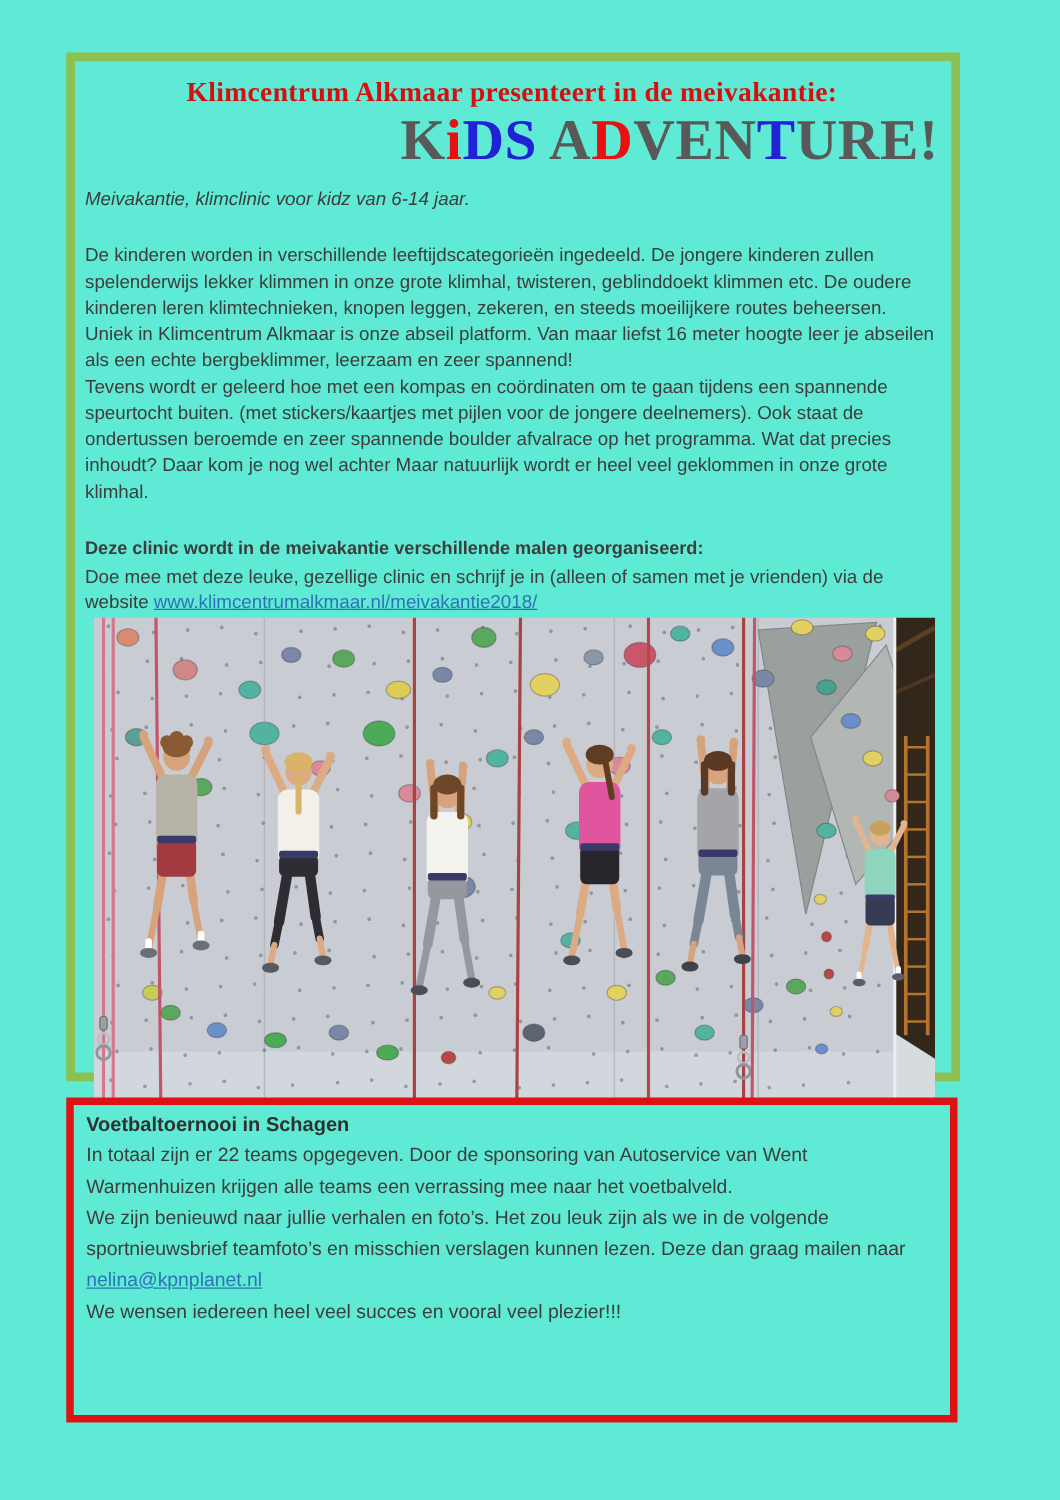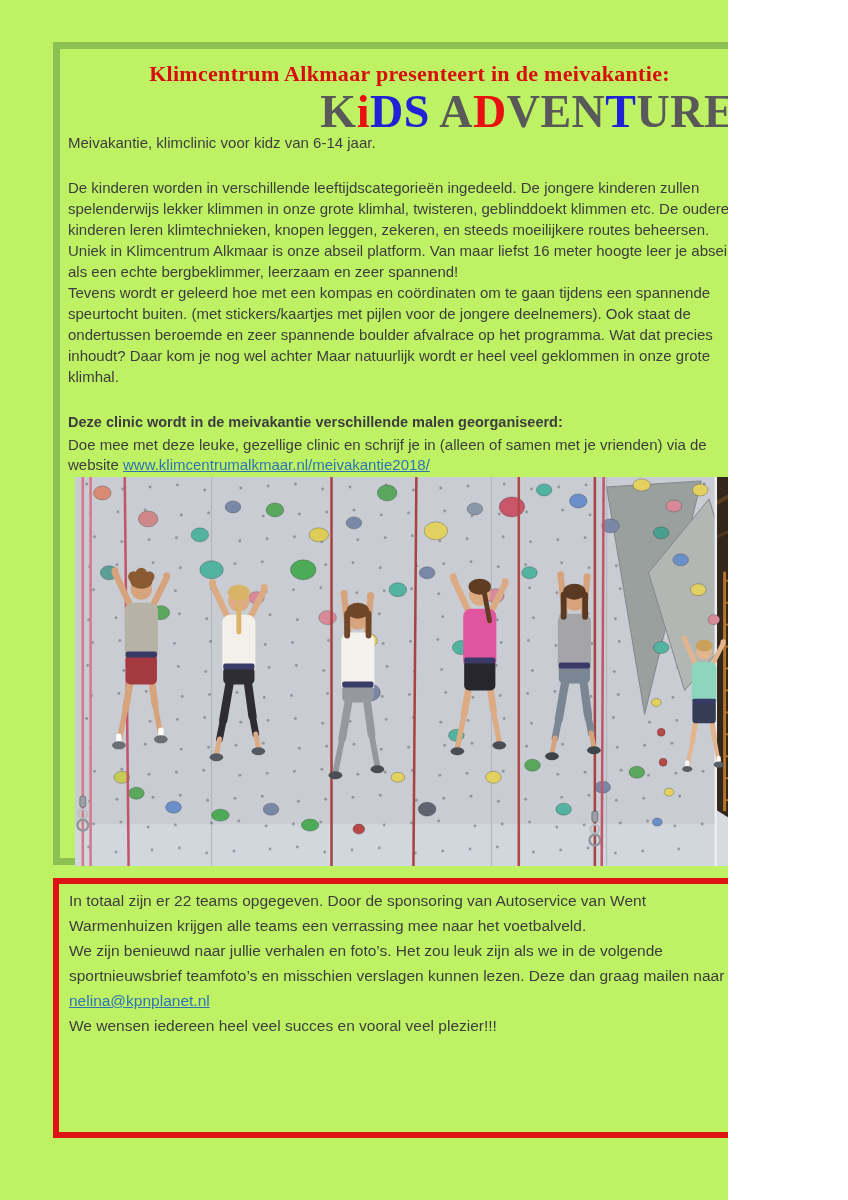--- a/index.html
+++ b/index.html
@@ -1,26 +1,26 @@
 <!DOCTYPE html>
 <html><head>
 <meta charset="utf-8">
 <style>
   html,body{margin:0;padding:0;background:#ffffff;}
-  .page{position:relative;width:728px;height:1200px;background:#bef264;
+  .page{position:relative;width:848px;height:1200px;background:#5eead4;
         font-family:"Liberation Sans", sans-serif;color:#3d3d3d;overflow:hidden;}
 
   .flyer{position:absolute;left:53px;top:42px;width:715px;height:823px;
          border:7px solid #8dc052;box-sizing:border-box;padding:0 10px 0 8px;}
   .flyer h1{margin:14px 0 0;text-align:center;font-family:"Liberation Serif",serif;
             font-weight:bold;font-size:22px;line-height:22px;letter-spacing:.3px;}
   .flyer h2{margin:7px 0 0;text-align:right;font-family:"Liberation Serif",serif;
             font-weight:bold;font-size:46px;line-height:40px;white-space:pre;letter-spacing:.5px;}
   .flyer p{margin:0;font-size:15px;line-height:21px;}
-  .flyer .intro{}
+  .flyer .intro{margin-top:17px;font-style:italic;}
   .flyer .para1{margin-top:24px;}
   .flyer .para2{margin-top:0;}
   .flyer .bold-line{margin-top:26px;font-weight:bold;font-size:14.5px;line-height:19px;}
   .flyer .signup{margin-top:3px;line-height:20px;}
   a{text-decoration:underline;cursor:pointer;}
   .photo{width:673px;height:389px;margin:2px 0 0 7px;}
   .photo svg{width:100%;height:100%;display:block;}
 
   .football{position:absolute;left:53px;top:878px;width:713px;height:260px;
             border:6px solid #de1212;box-sizing:border-box;padding:4px 14px 0 10px;}
@@ -567,19 +567,20 @@
           <rect x="632.25" y="185.5" width="25.5" height="45" rx="6" fill="#8dd6bd"></rect>
           <rect x="633" y="224.5" width="24" height="22.5" rx="3.75" fill="#363c54"></rect>
           <rect x="633" y="222.25" width="24" height="4.5" rx="1.5" fill="#3a3a68"></rect>
           <circle cx="645" cy="175" r="8.25" fill="#e2b58e"></circle>
           <ellipse cx="645" cy="169" rx="8.625" ry="6" fill="#c9a05c"></ellipse>
         </svg>
     </div>
   </section>
 
   <section class="football" style="border-color: rgb(222, 18, 18);">
+    <h3>Voetbaltoernooi in Schagen</h3>
     <p>In totaal zijn er 22 teams opgegeven. Door de sponsoring van Autoservice van Went Warmenhuizen krijgen alle teams een verrassing mee naar het voetbalveld.</p>
     <p><span>We zijn benieuwd naar jullie verhalen en foto’s. Het zou leuk zijn als we in de volgende sportnieuwsbrief teamfoto’s en misschien verslagen kunnen lezen. Deze dan graag mailen naar </span></p>
     <a href="#" style="color: rgb(46, 116, 181);">nelina@kpnplanet.nl</a>
     <p>We wensen iedereen heel veel succes en vooral veel plezier!!!</p>
   </section>
 
 </div>
 
 </body></html>

